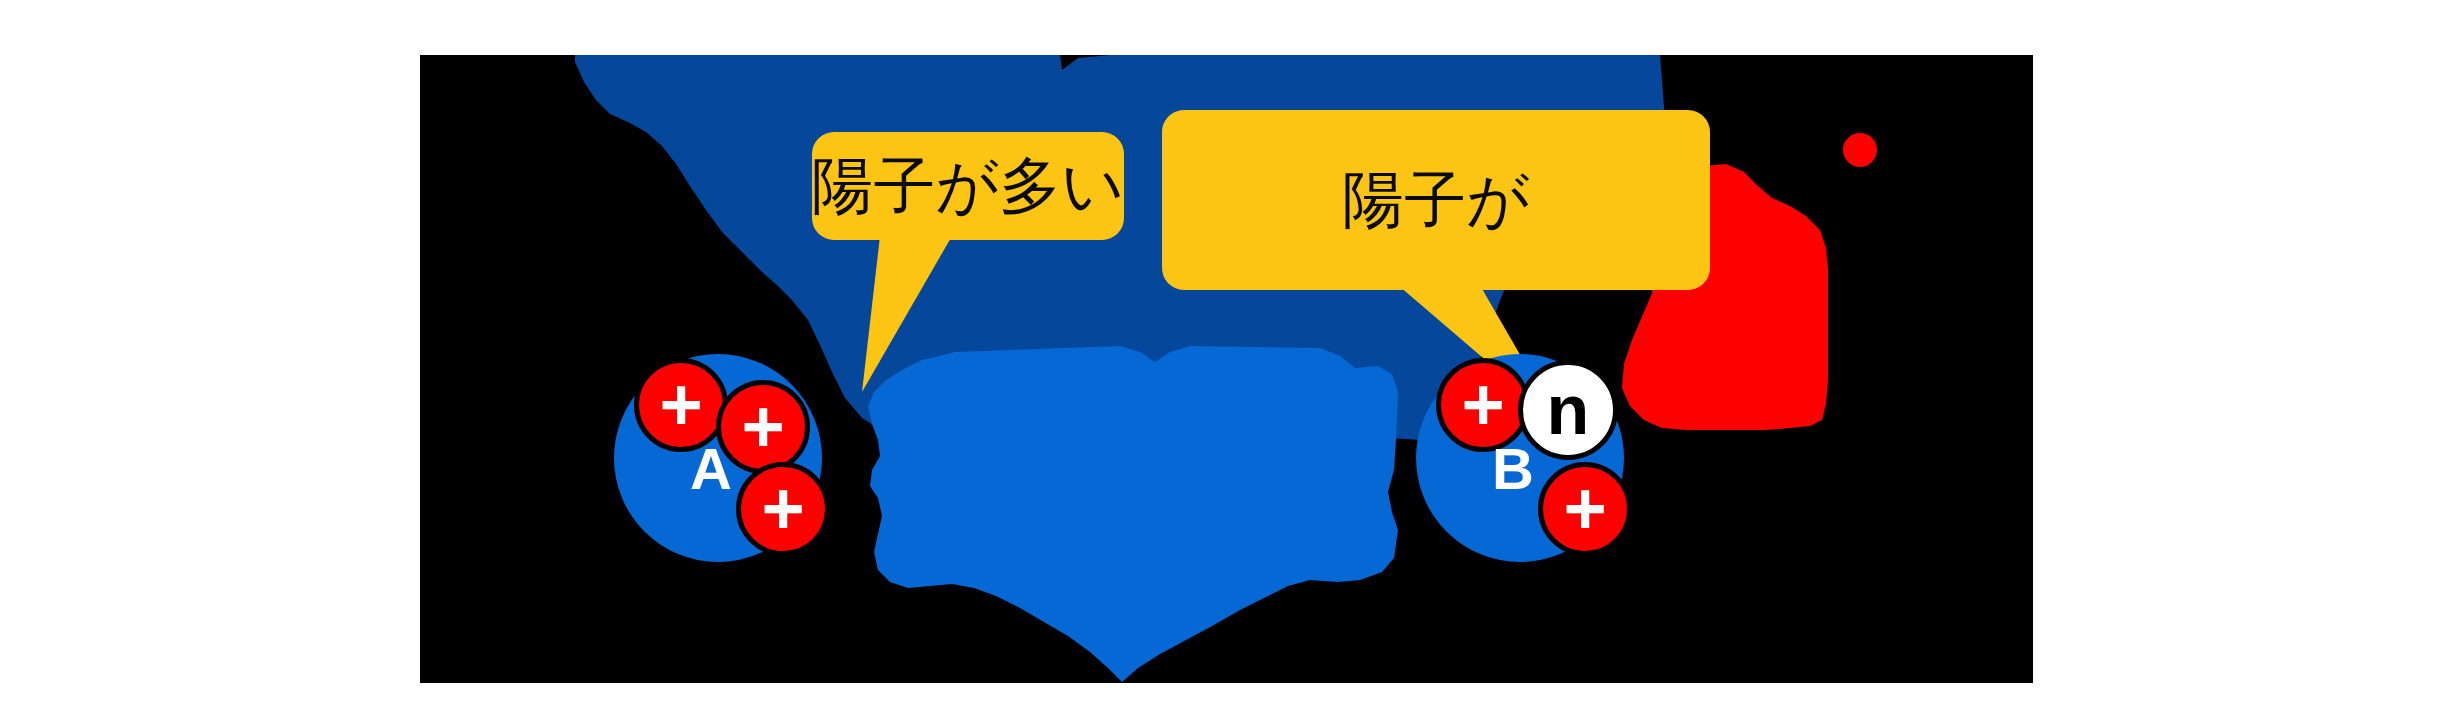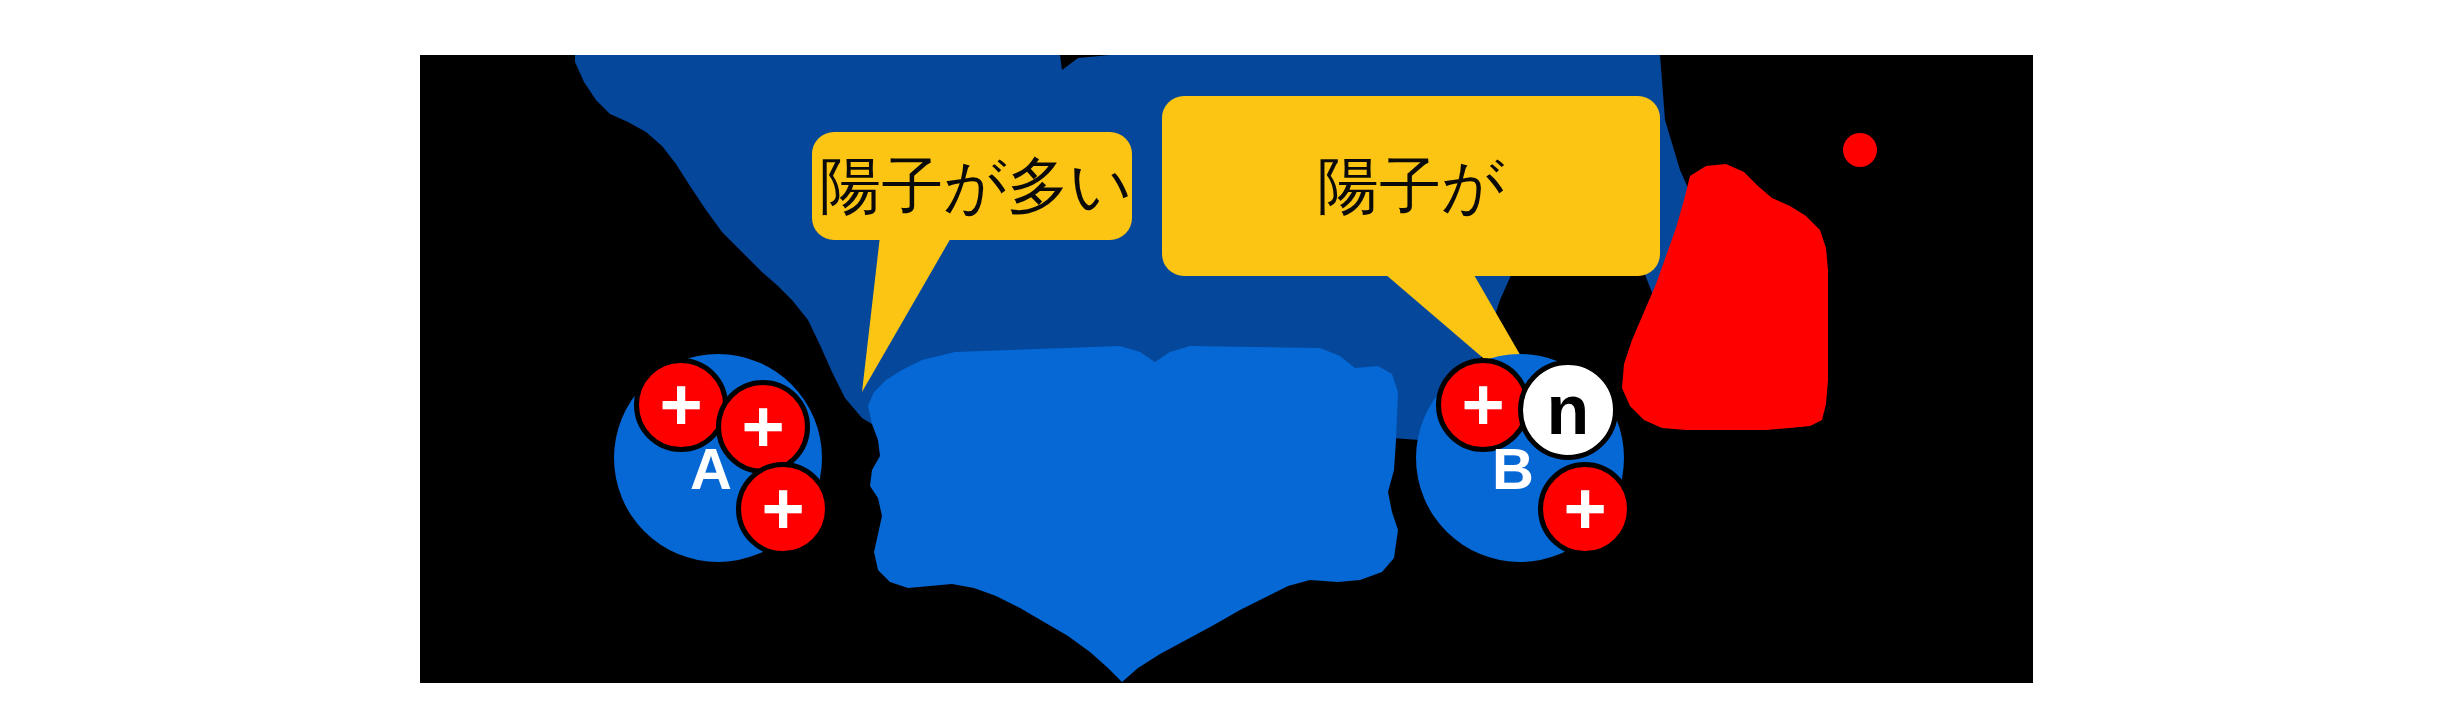--- a/index.html
+++ b/index.html
@@ -4,22 +4,22 @@
 <style>
   html,body{margin:0;padding:0;background:#ffffff;}
   body{width:2454px;height:718px;overflow:hidden;
        font-family:"Liberation Sans","DejaVu Sans",sans-serif;}
   #stage{position:relative;width:2454px;height:718px;background:#ffffff;}
   #scene{position:absolute;left:0;top:0;width:2454px;height:718px;}
   .bubble{position:absolute;background:#FDC513;border-radius:22px;
           display:flex;flex-direction:column;align-items:center;justify-content:center;
           color:#0a0a0a;line-height:1.12;text-align:center;white-space:nowrap;}
   .bubble span{display:block;}
-  #bubble-protons-many{left:812px;top:132px;width:312px;height:108px;font-size:62px;padding-left:8px;}
-  #bubble-decay{left:1162px;top:96px;width:498px;height:180px;font-size:62px;}
+  #bubble-protons-many{left:812px;top:132px;width:312px;height:108px;font-size:62px;}
+  #bubble-decay{left:1162px;top:110px;width:548px;height:180px;font-size:62px;}
   .nuc-label{position:absolute;color:#ffffff;font-weight:bold;font-size:58px;
              line-height:1;letter-spacing:0;}
   .particle{position:absolute;border-radius:50%;border:5px solid #000000;
             box-sizing:border-box;display:flex;align-items:center;justify-content:center;
             font-weight:bold;line-height:1;}
   .proton{background:#FF0000;color:#ffffff;font-size:74px;}
   .neutron{background:#ffffff;color:#000000;font-size:70px;}
 </style>
 </head>
 <body>

